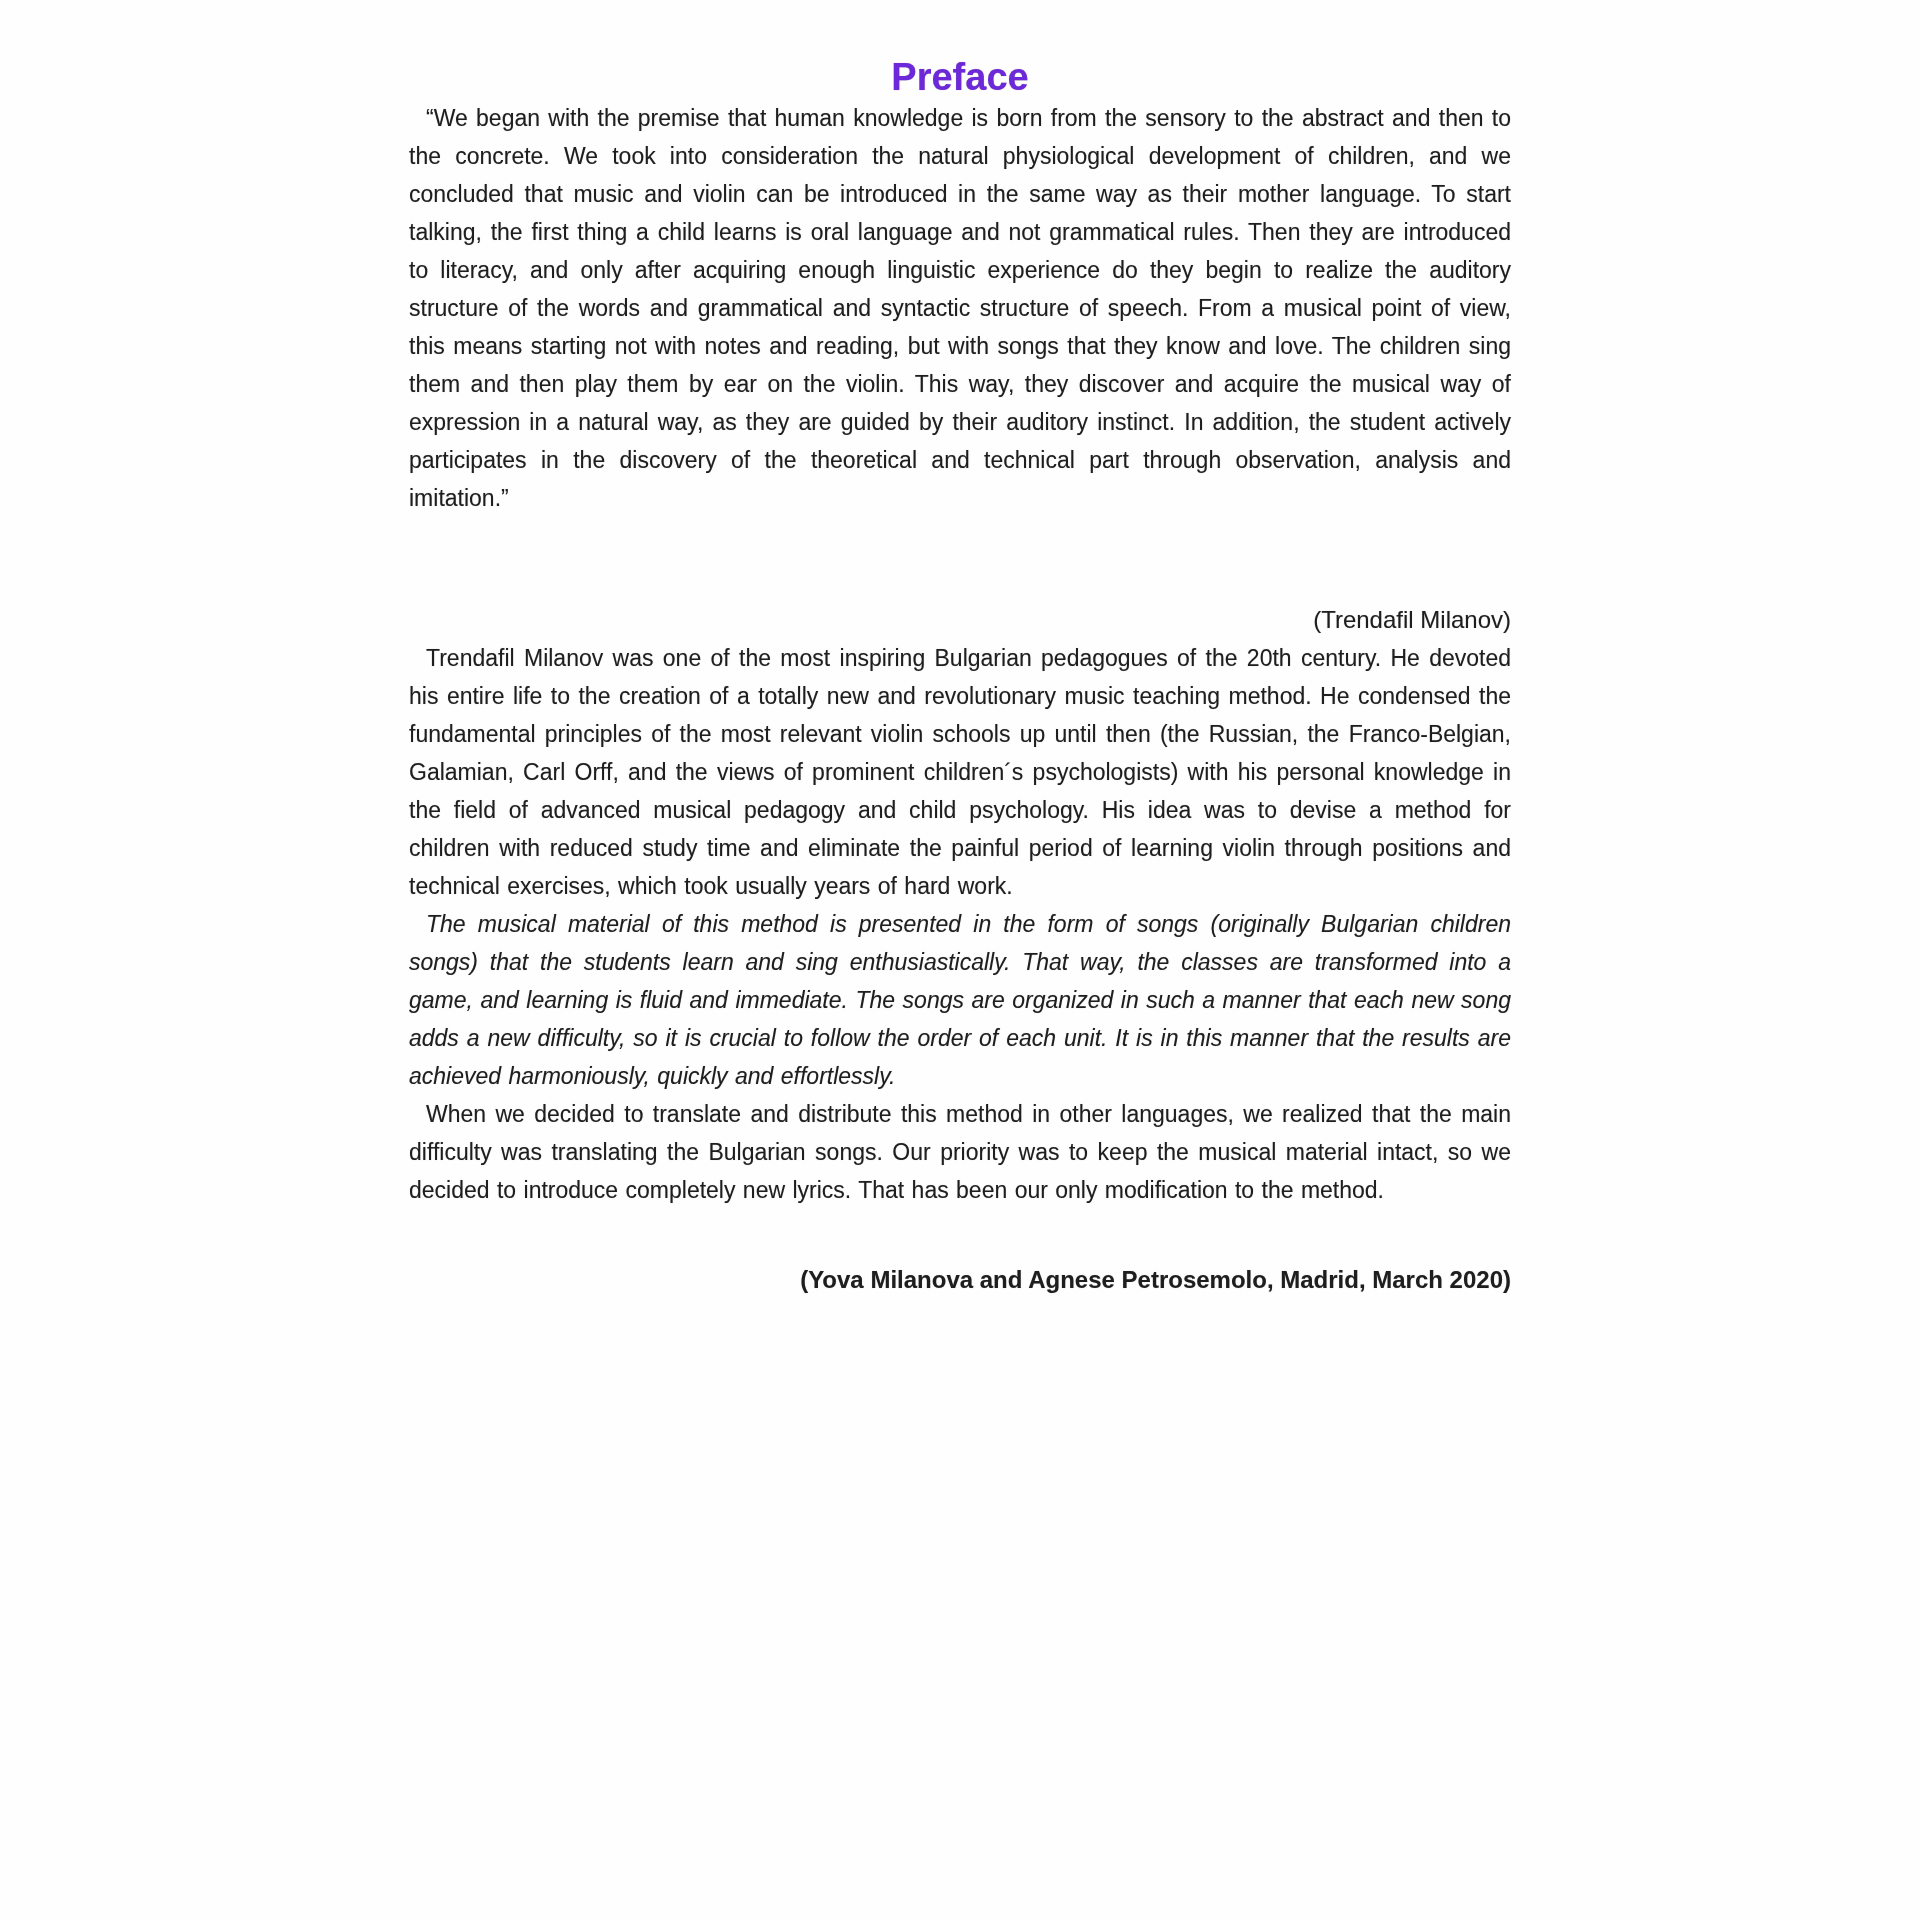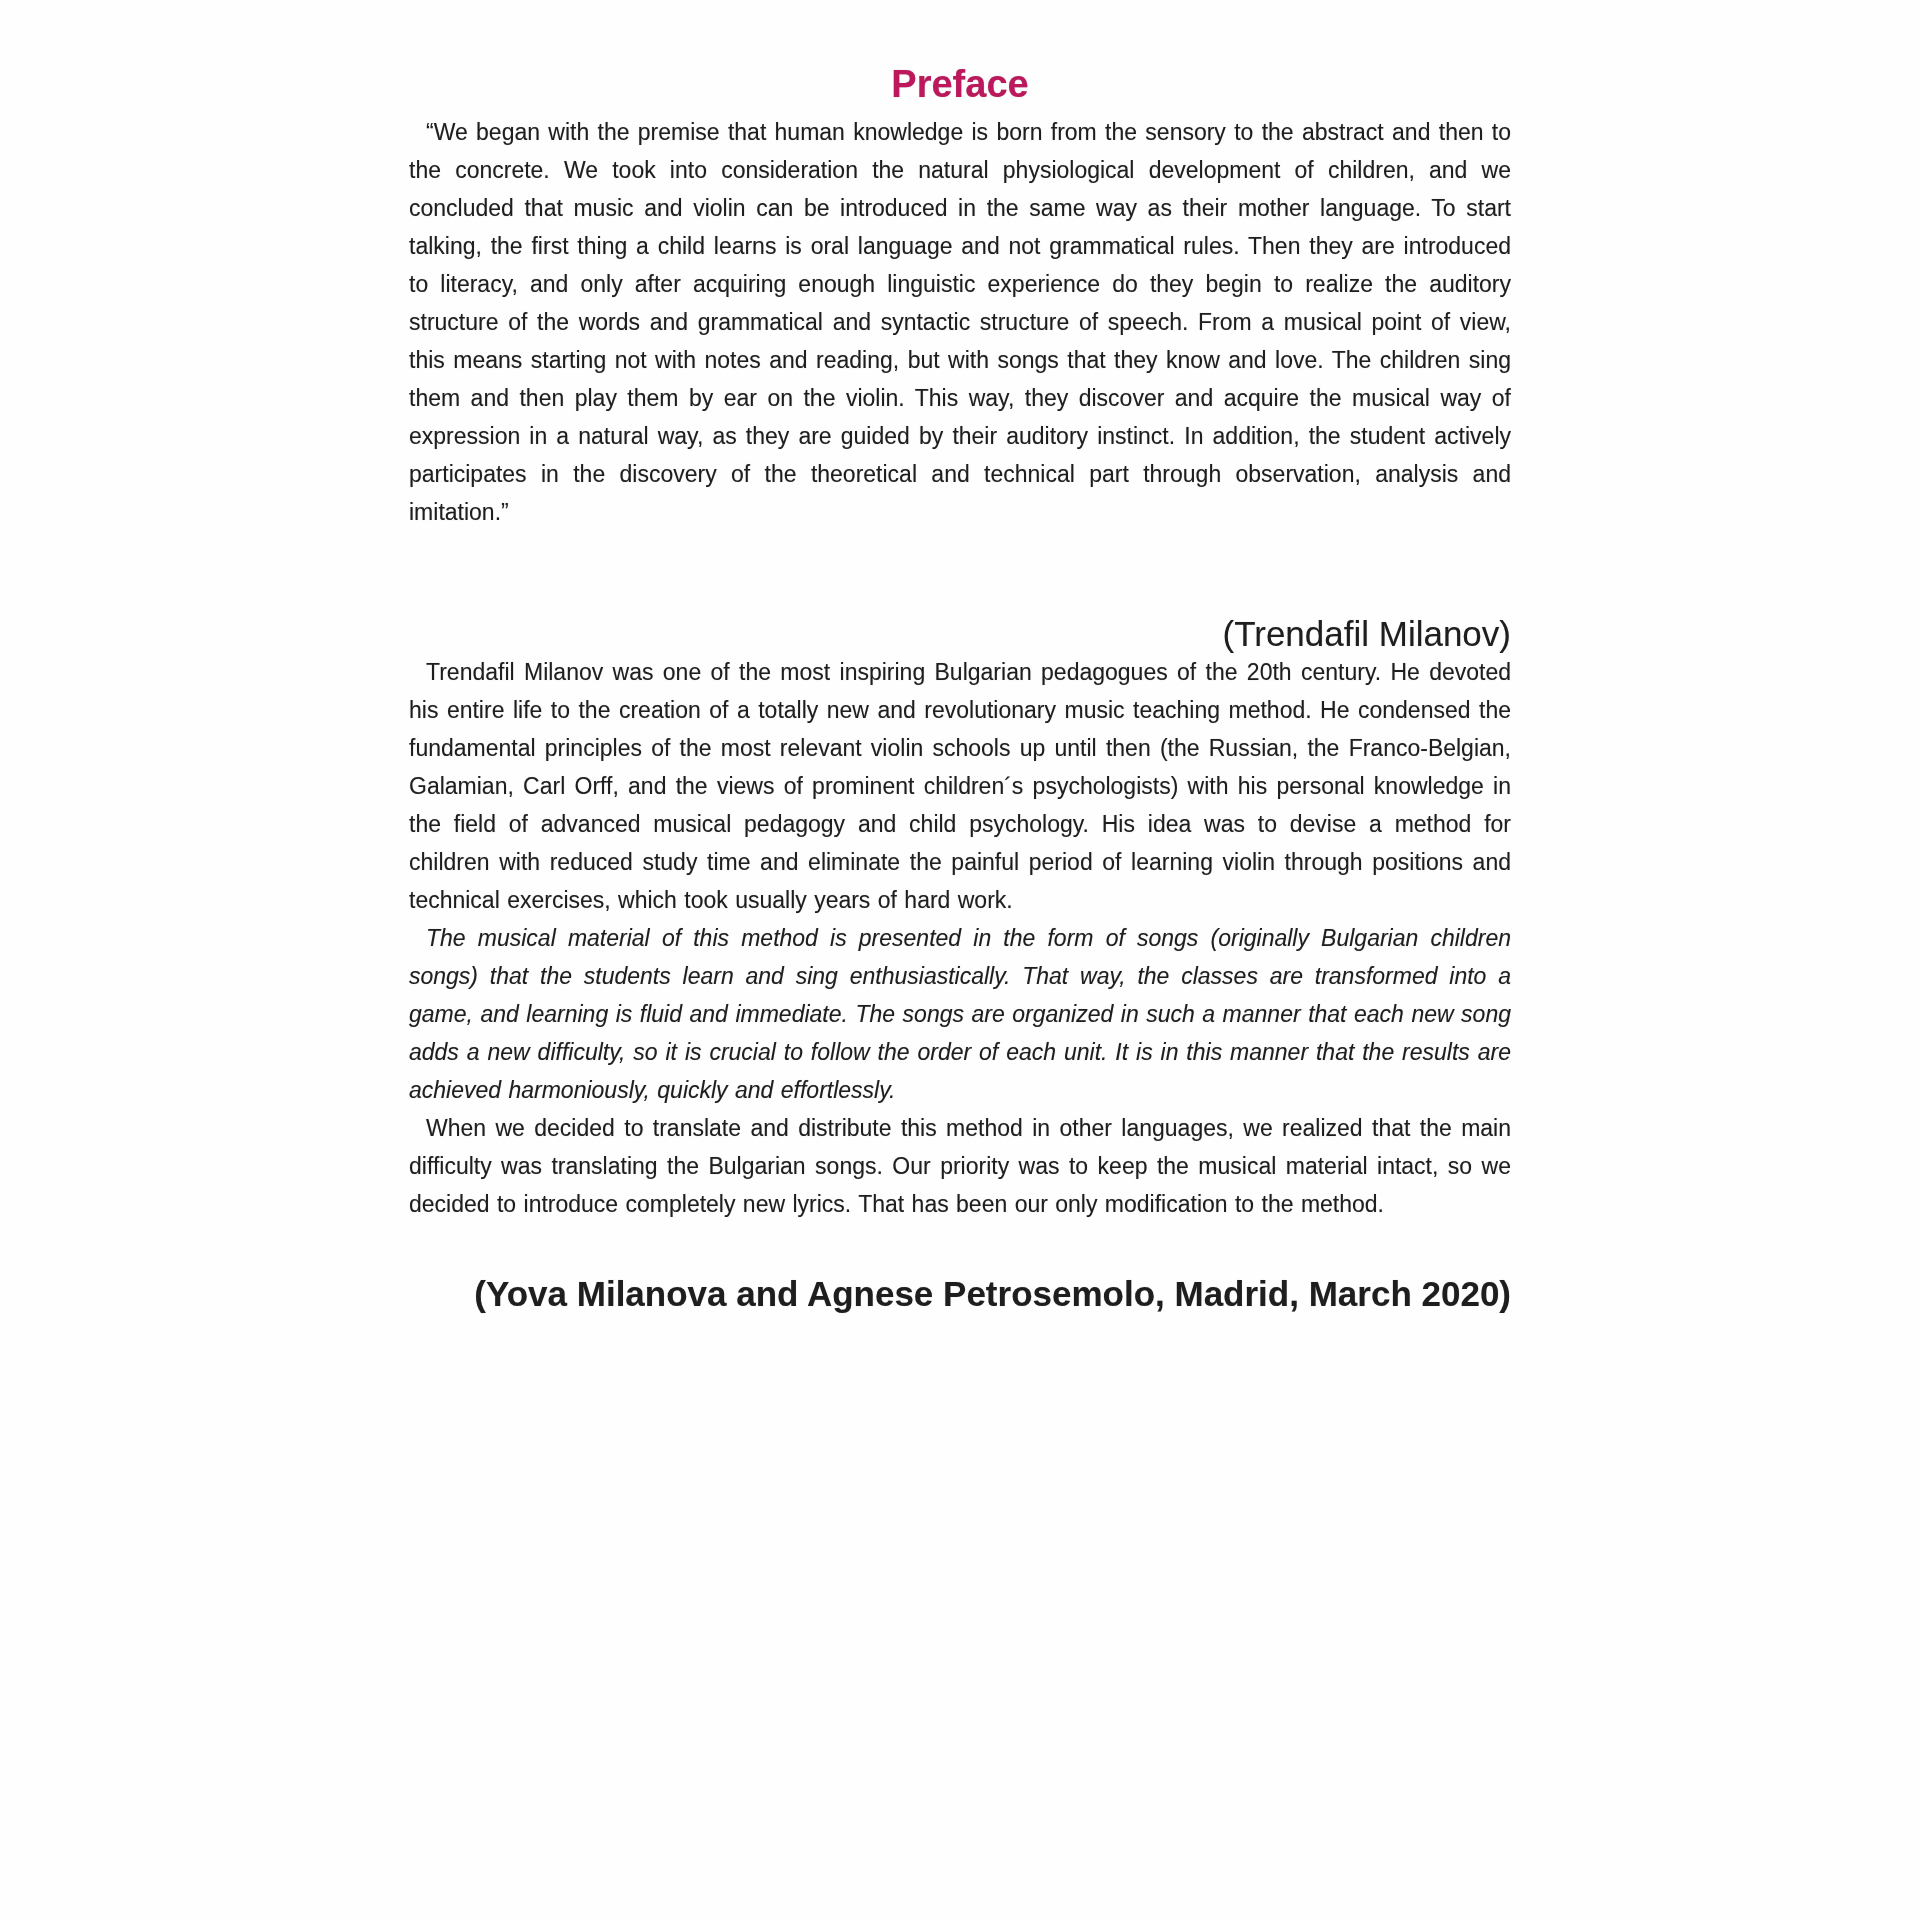--- a/index.html
+++ b/index.html
@@ -24,35 +24,35 @@
   .content {
     width: 1102px;
     margin: 0 auto;
     padding-top: 55px;
   }
   .title {
     font-size: 38px;
     line-height: 44px;
     font-weight: 700;
     text-align: center;
-    margin: 7px;
-    color: #be185d;
+    margin: 0;
+    color: #6d28d9;
     text-shadow: 0 0 1px rgba(0,0,0,0.35);
   }
   p.body-par {
     font-size: 23px;
     line-height: 38px;
     text-align: justify;
     text-indent: 17px;
     margin: 0;
     text-shadow: 0 0 1px rgba(0,0,0,0.28);
     word-spacing: 1px;
   }
   .attribution {
-    font-size: 35px;
+    font-size: 24px;
     line-height: 38px;
     text-align: right;
     margin: 0;
     text-shadow: 0 0 1px rgba(0,0,0,0.28);
   }
   .par-1 { margin-top: 42px; }
   .attr-1 { margin-top: 84px; }
   .par-2 { margin-top: 80px; }
   .par-3 { margin-top: 56px; font-style: italic; }
   .par-4 { margin-top: 40px; }

